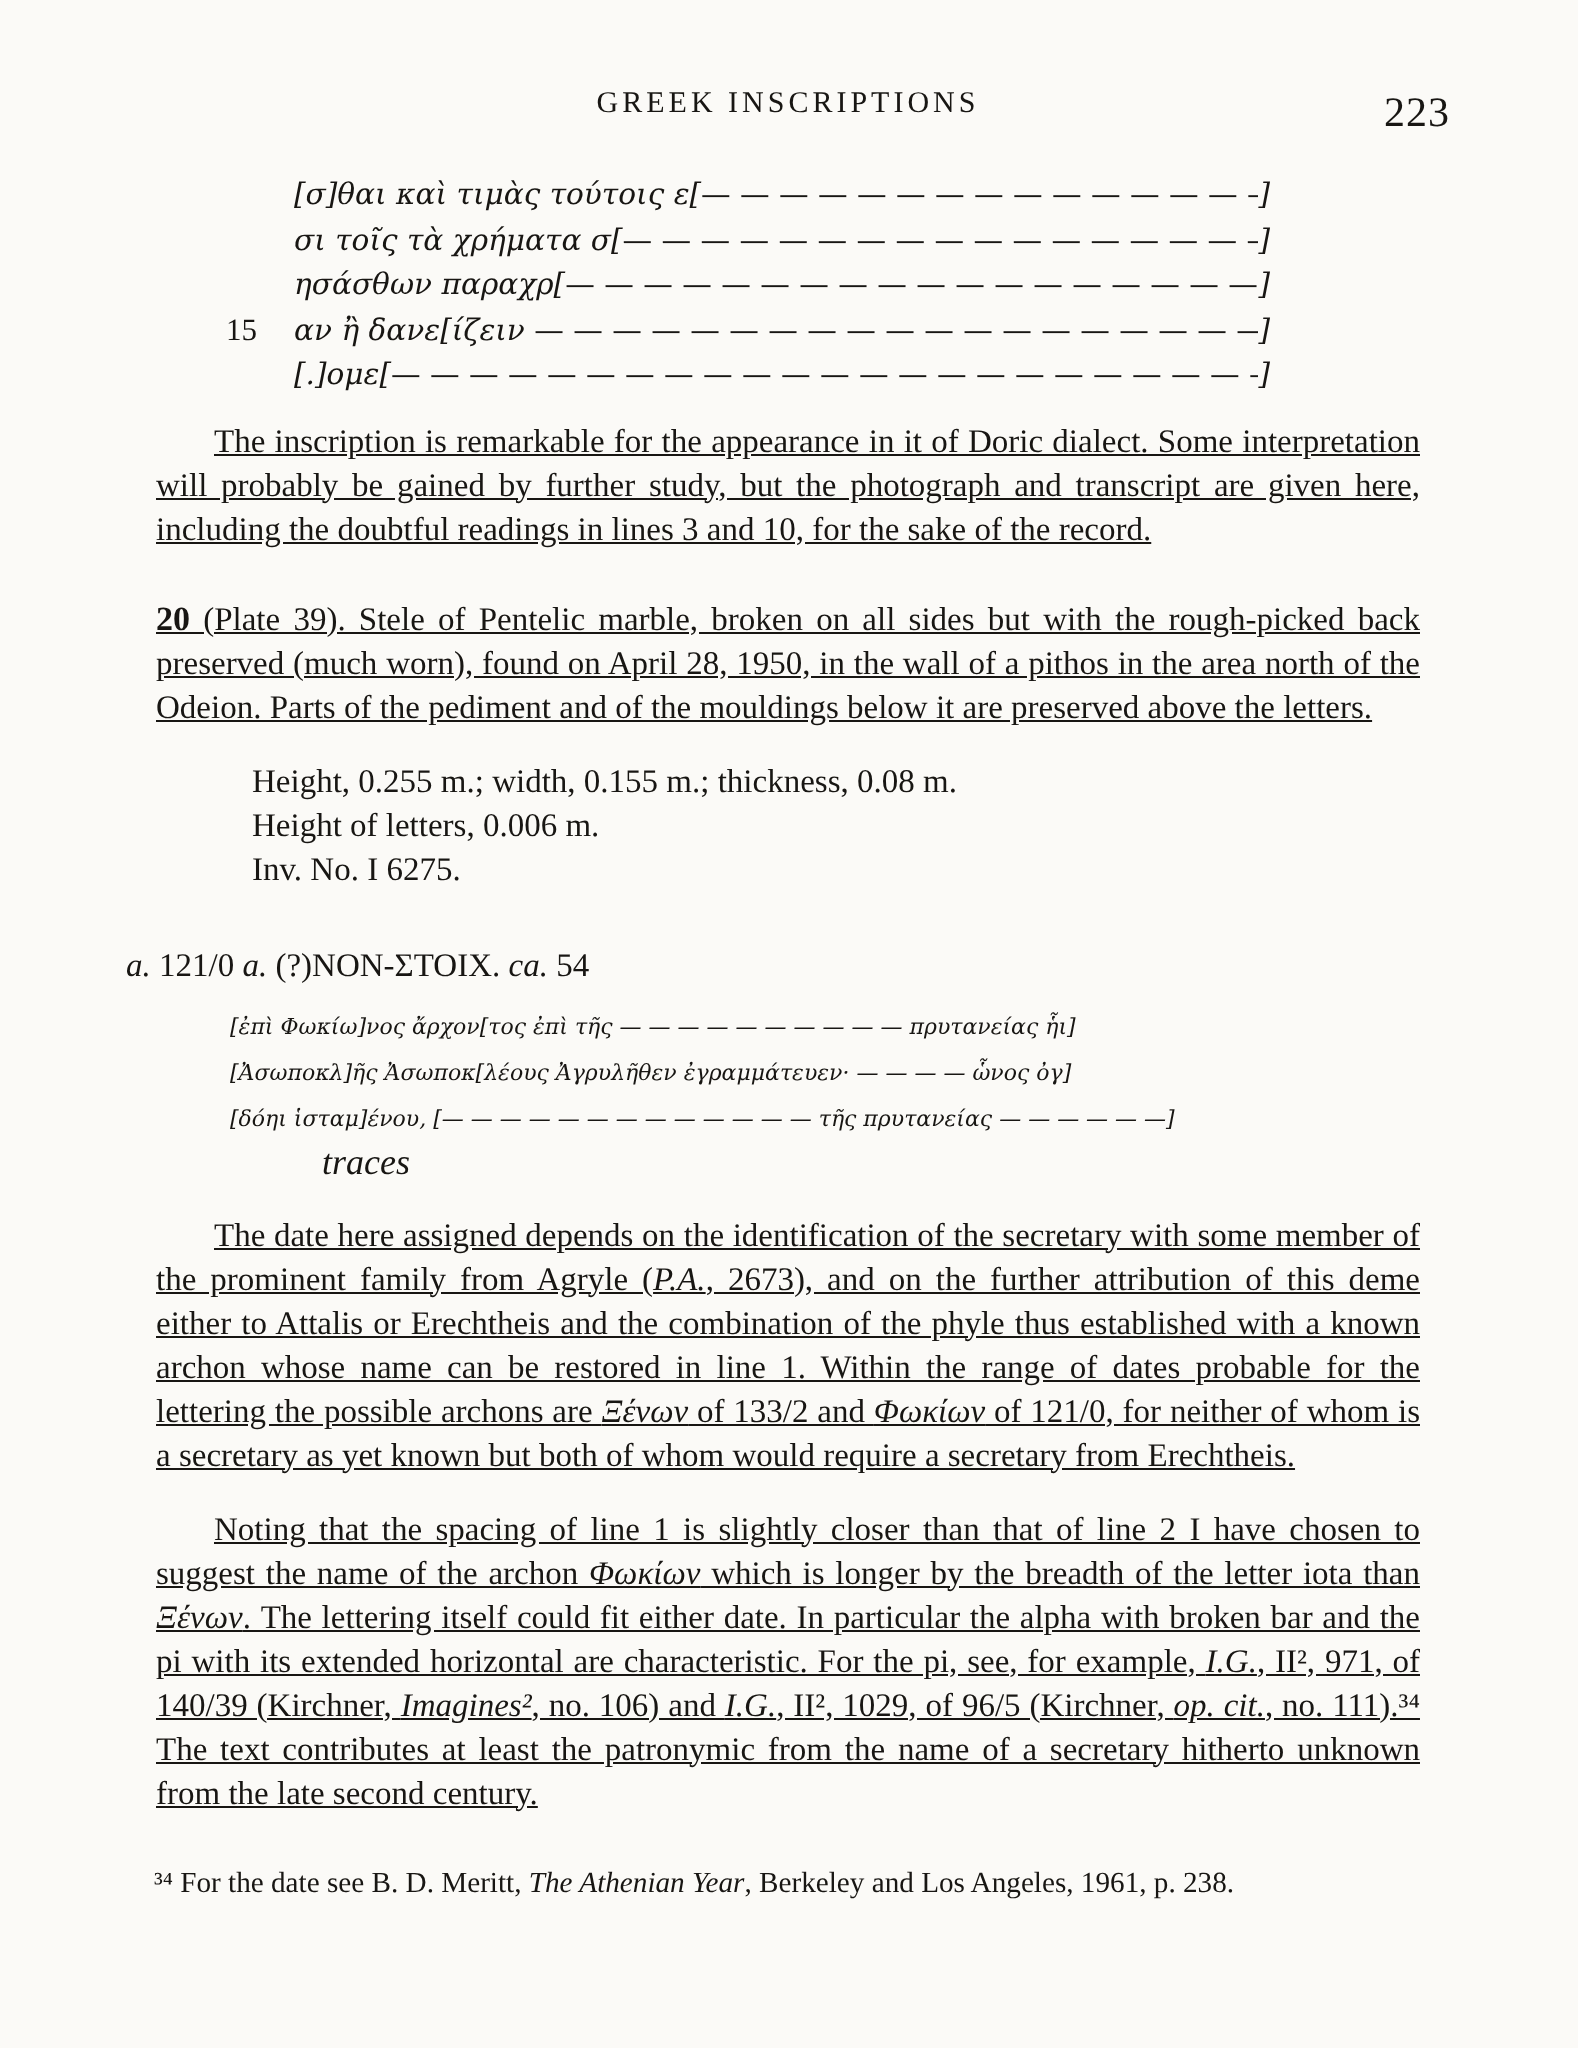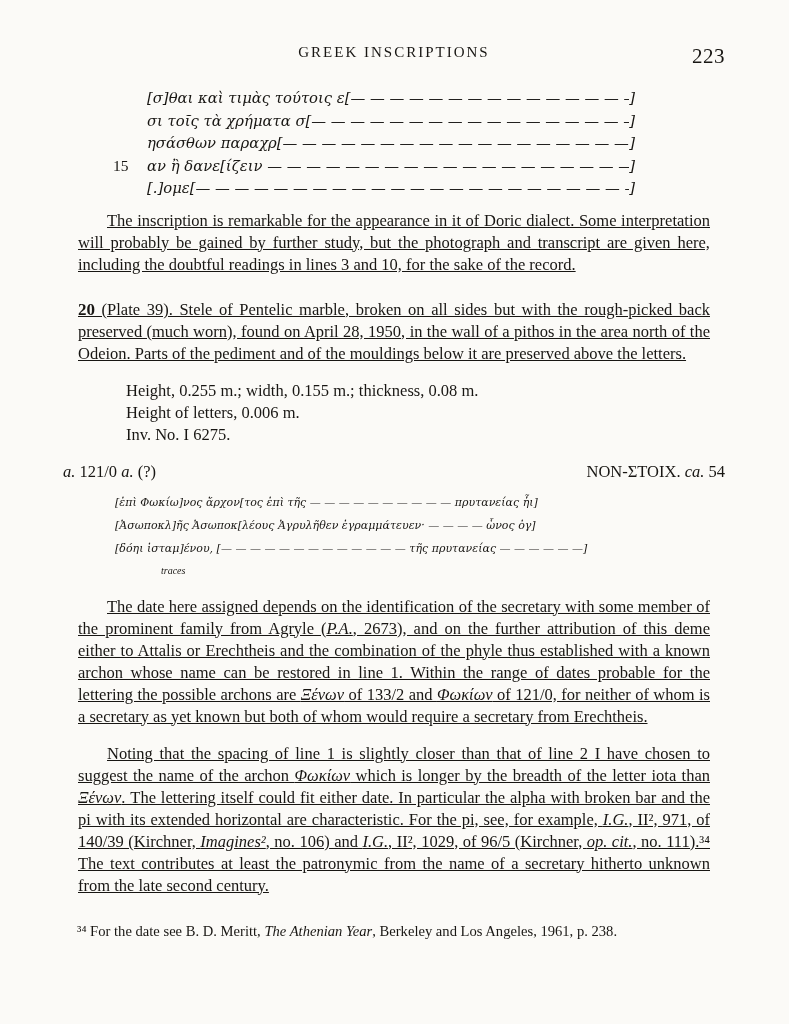--- a/index.html
+++ b/index.html
@@ -59,21 +59,21 @@
   .insc-block2 .insc-line2 {
     line-height: 23px;
     font-family: "DejaVu Serif", serif;
     font-style: italic;
     font-size: 11px;
     white-space: nowrap;
   }
   .traces {
     margin-left: 46px;
     font-style: italic;
-    font-size: 10px;
+    font-size: 18px;
     line-height: 21px;
   }
   
   .para {
     font-size: 16.5px;
     line-height: 22px;
     text-align: justify;
     text-indent: 29px;
     margin: 15px;
     text-decoration: underline;
@@ -83,23 +83,23 @@
   .mt-entry  { margin-top: 23px; }
   .mt-body   { margin-top: 15px; }
   .entry-num { font-weight: bold; font-size: 17px; }
   .it { font-style: italic; }
   
   .measurements { margin: 7px 0 0 30px; }
   .measurements div { font-size: 16.5px; line-height: 22px; margin-left: 33px; }
   
   .date-line {
     display: flex;
-    justify-content: space-between;
+    justify-content: flex-start;
     align-items: baseline;
-    margin-top: 15px;
+    margin-top: 26px;
     font-size: 16.5px;
     line-height: 22px;
   }
   
   .footnote {
     margin-top: 24px;
     font-size: 14.6px;
     line-height: 20px;
     text-indent: 14px;
   }

